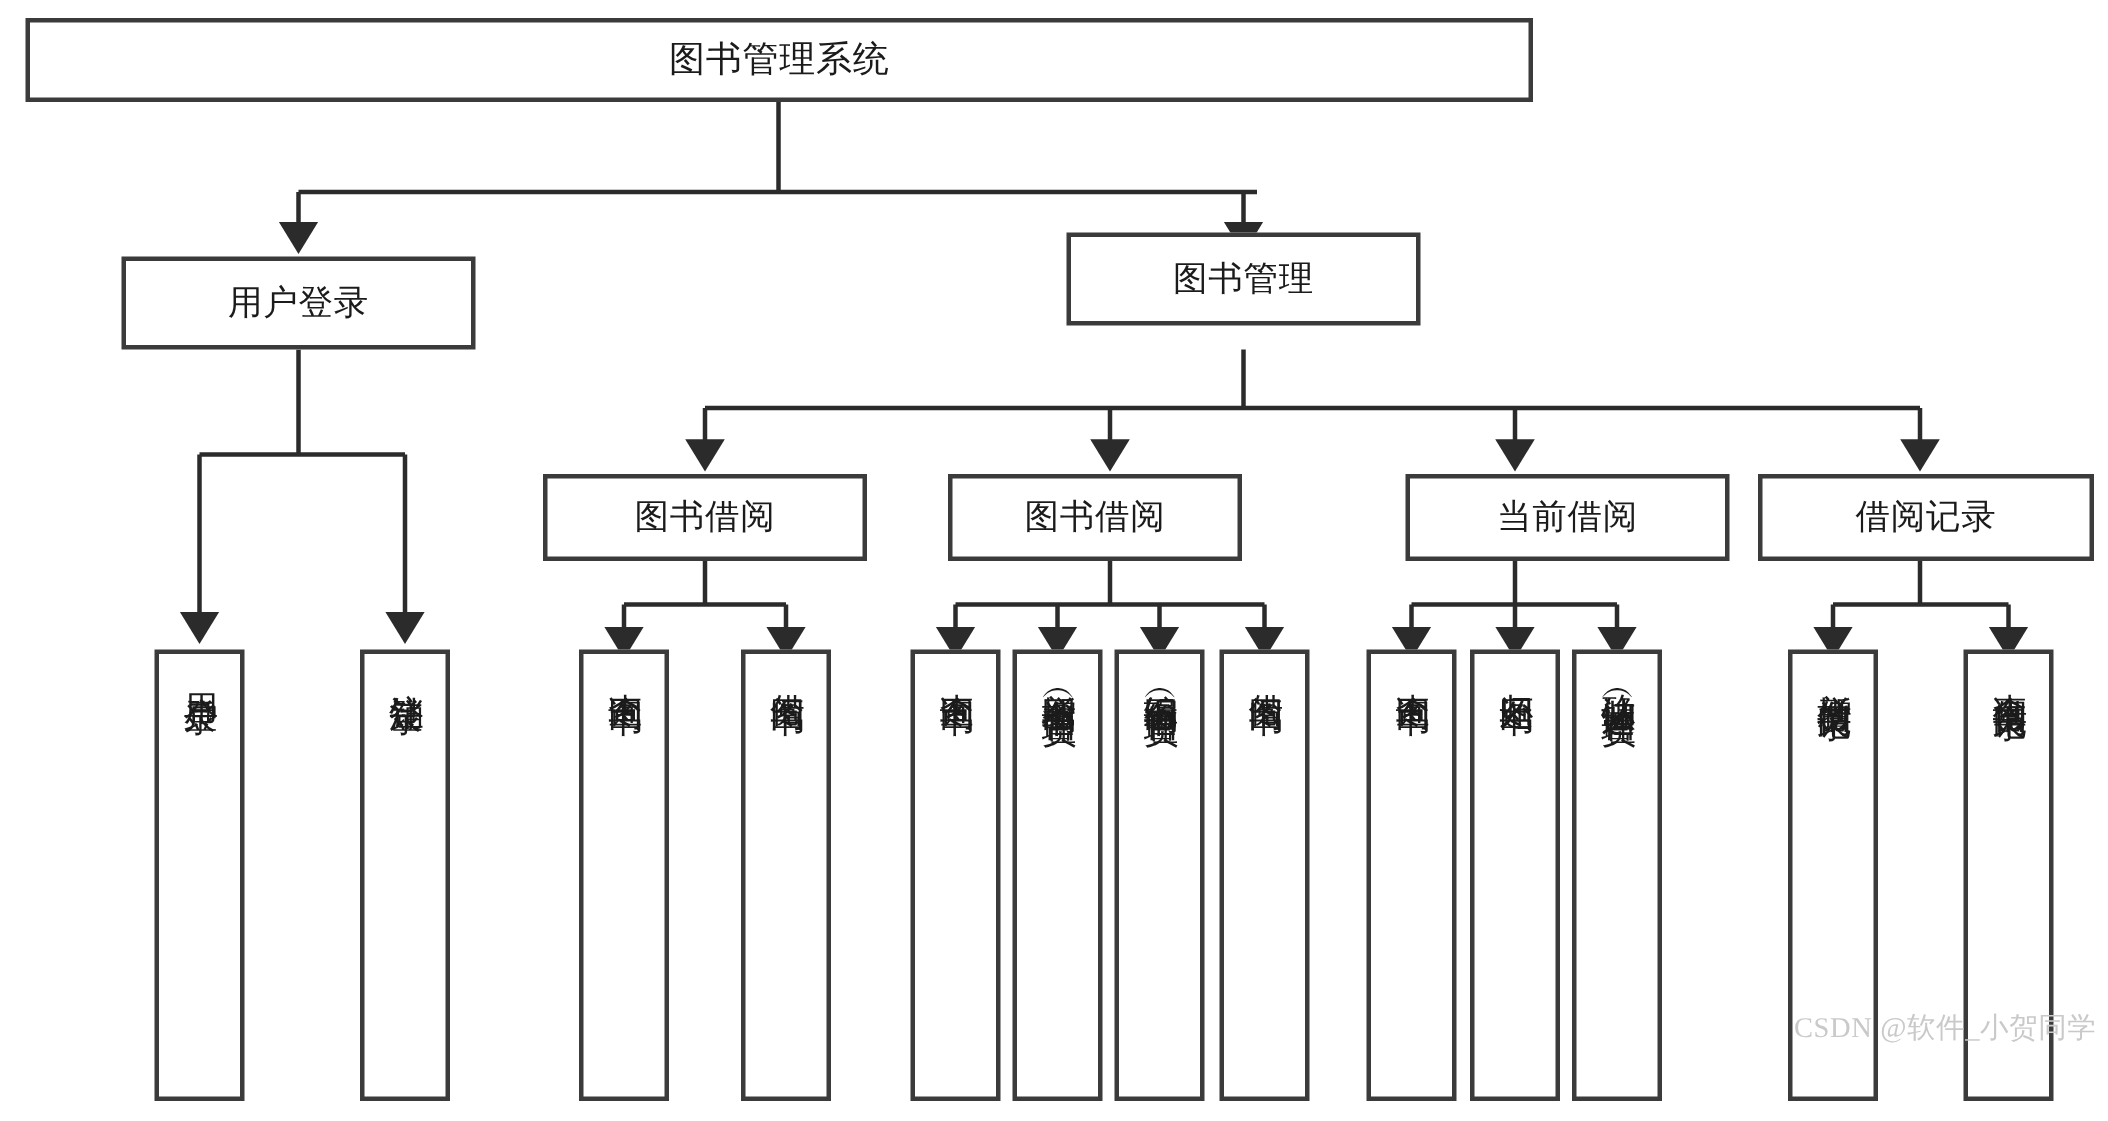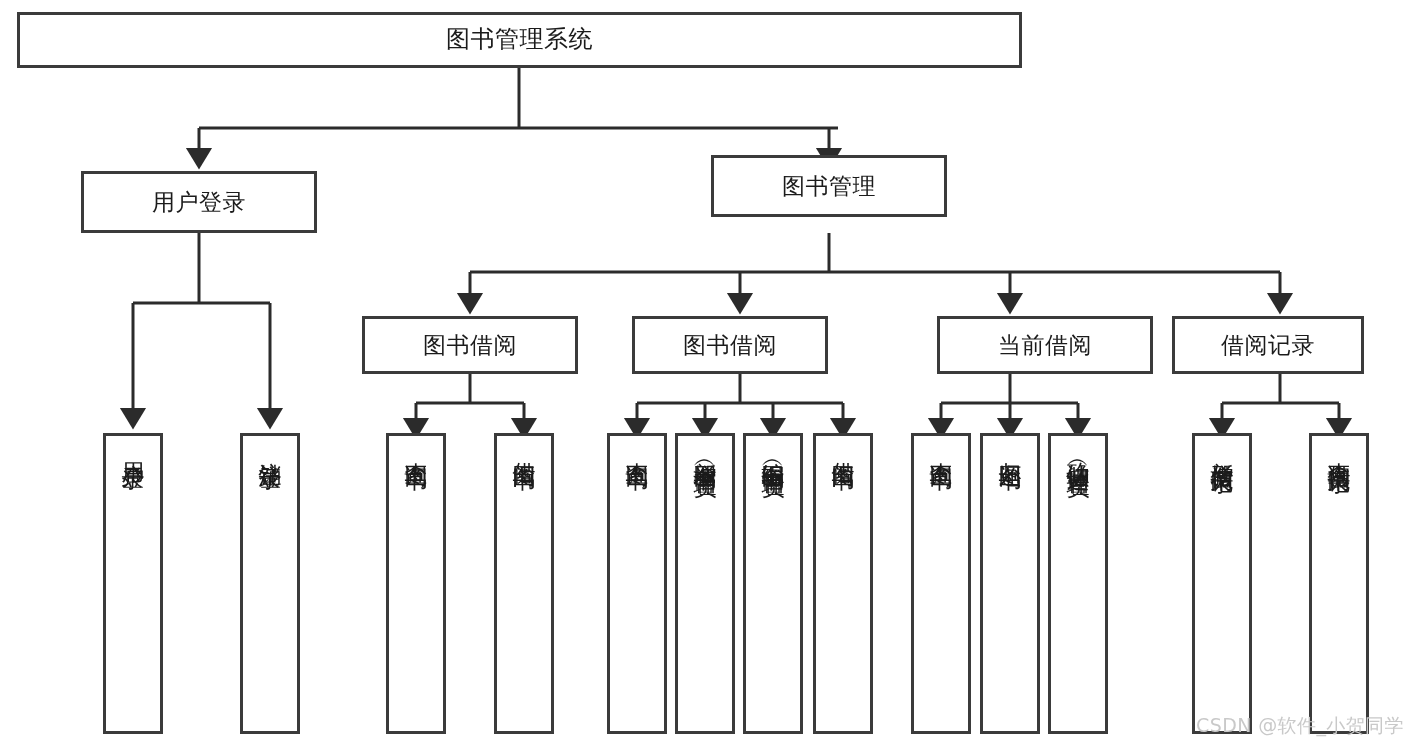--- a/index.html
+++ b/index.html
@@ -137,21 +137,21 @@
 
   <div class="node horizontal" style="left:362px; top:316px; width:216px; height:58px;">
     <span class="label">图书借阅</span>
   </div>
   <div class="node horizontal" style="left:632px; top:316px; width:196px; height:58px;">
     <span class="label">图书借阅</span>
   </div>
   <div class="node horizontal" style="left:902px; top:316px; width:216px; height:58px;margin-left:35px;">
     <span class="label">当前借阅</span>
   </div>
-  <div class="node horizontal" style="left:1172px; top:316px; width:192px; height:58px;">
+  <div class="node horizontal" style="left:1172px; top:316px; width:224px; height:58px;">
     <span class="label">借阅记录</span>
   </div>
 
   <div class="node vertical" style="left:103px; top:433px; width:60px; height:301px;">
     <span class="label">用户登录</span>
   </div>
   <div class="node vertical" style="left:240px; top:433px; width:60px; height:301px;">
     <span class="label">注销登录</span>
   </div>
 
@@ -185,15 +185,15 @@
     <span class="label">确认归还（管理员）</span>
   </div>
 
   <div class="node vertical" style="left:1192px; top:433px; width:60px; height:301px;">
     <span class="label">新增借阅记录</span>
   </div>
   <div class="node vertical" style="left:1309px; top:433px; width:60px; height:301px;">
     <span class="label">查询借阅记录</span>
   </div>
 
-  <div class="watermark" style="left:1196px; top:713px;">CSDN @软件_小贺同学</div>
+  <div class="watermark" style="left:1196px; top:672px;font-family:Liberation Serif, serif;">CSDN @软件_小贺同学</div>
 
 </div>
 
 </body></html>

